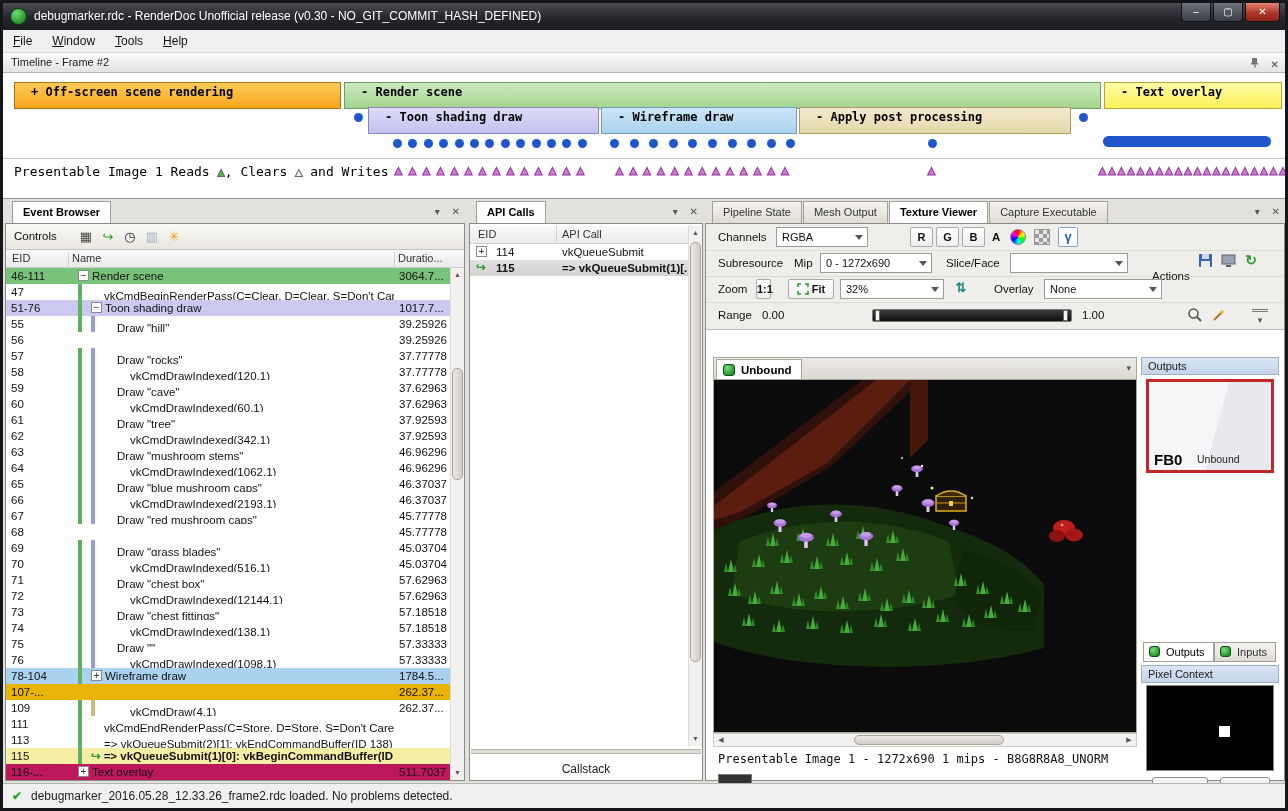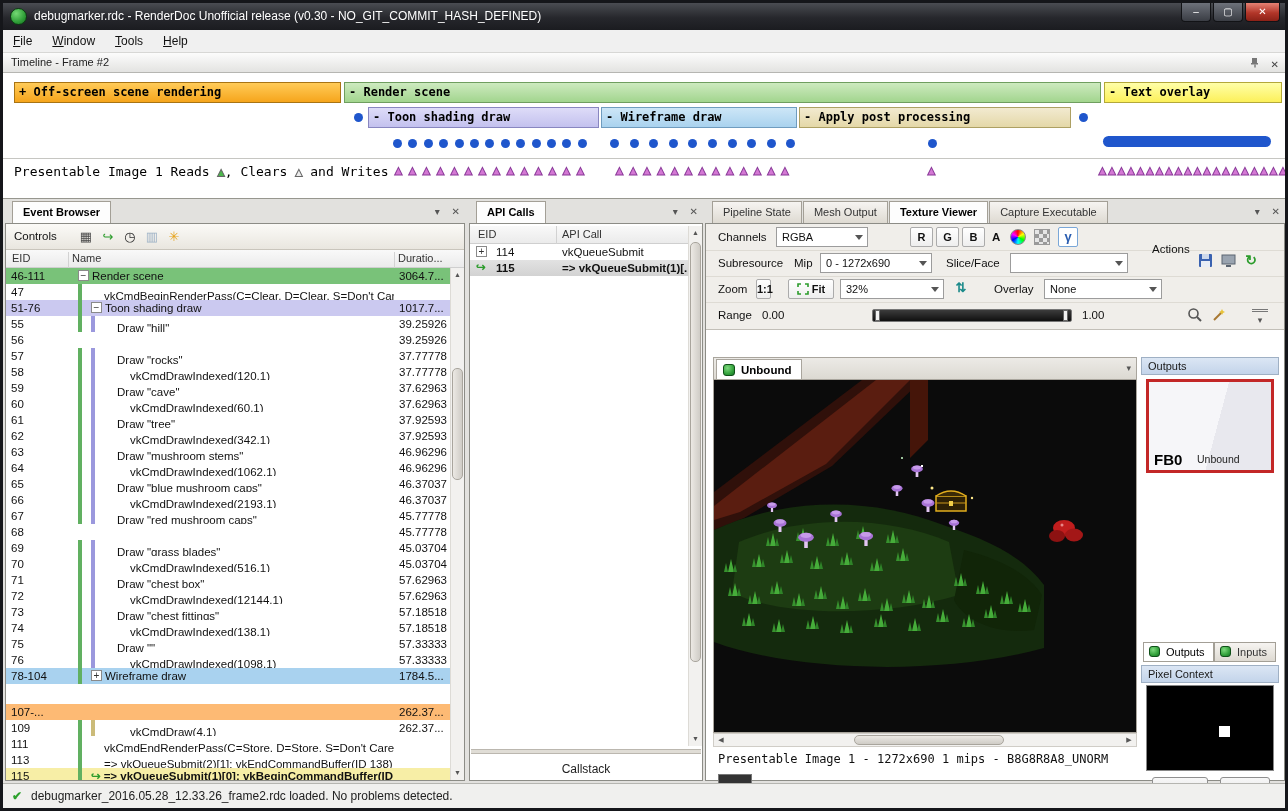--- a/index.html
+++ b/index.html
@@ -20,21 +20,21 @@
 .menubar{position:absolute;left:0;top:27px;width:1282px;height:23px;background:#f0f0f0;border-bottom:1px solid #d7d7d5;}
 .menu-item{display:inline-block;padding:4px 10px;font-size:12px;color:#111;}
 .menu-item .u{text-decoration:underline;}
 
 
 .tl-dock{position:absolute;left:0;top:50px;width:1282px;height:146px;}
 .tl-header{position:absolute;left:0;top:0;width:100%;height:20px;background:linear-gradient(#fcfcfc,#e3e3e1);border-bottom:1px solid #b6b6b2;font-size:11px;color:#222;line-height:19px;padding-left:8px;}
 .tl-hicons{position:absolute;right:6px;top:2px;}
 .tl-hicons span{display:inline-block;margin-left:8px;font-size:10px;color:#444;}
 .tl-body{position:absolute;left:0;top:20px;width:100%;height:126px;background:#fff;border-bottom:1px solid #97978f;}
-.tl-bar{position:absolute;height:21px;border:1px solid;font-family:"DejaVu Sans Mono",monospace;font-size:12px;font-weight:bold;line-height:19px;padding-left:4px;white-space:nowrap;overflow:hidden;color:#000;}
+.tl-bar{position:absolute;height:27px;border:1px solid;font-family:"DejaVu Sans Mono",monospace;font-size:12px;font-weight:bold;line-height:19px;padding-left:16px;white-space:nowrap;overflow:hidden;color:#000;}
 .tl-dot{position:absolute;width:9px;height:9px;border-radius:50%;background:#1f56cc;}
 .tl-capsule{position:absolute;height:11px;border-radius:6px;background:#1f56cc;}
 .tl-legend-row{position:absolute;left:0;top:85px;width:100%;height:41px;border-top:1px solid #c6c6c2;}
 .lg-text{position:absolute;left:11px;top:5px;font-family:"DejaVu Sans Mono",monospace;font-size:13px;color:#000;white-space:nowrap;}
 .lg-tri{font-size:12px;}
 .tl-tri{position:absolute;top:4px;font-size:13px;color:#d478d4;-webkit-text-stroke:1px #8a3a99;}
 
 
 .dock{position:absolute;top:198px;height:580px;}
 .tabstrip{position:absolute;left:0;top:0;width:100%;height:22px;}
@@ -57,21 +57,21 @@
 .ev-eid{position:absolute;left:0;top:0;width:62px;height:16px;padding-left:5px;line-height:16px;overflow:hidden;}
 .ev-name{position:absolute;left:62px;top:0;width:326px;height:16px;line-height:16px;overflow:hidden;padding-left:10px;}
 .ev-dur{position:absolute;left:388px;top:0;width:58px;height:16px;line-height:16px;overflow:hidden;padding-left:5px;}
 .guide{display:inline-block;width:4px;height:16px;margin-right:9px;vertical-align:top;}
 .g-green{background:#61b061;} .g-purple{background:#9b98dd;} .g-tan{background:#cbbb79;}
 .slot{display:inline-block;width:13px;height:16px;}
 .treebox{display:inline-block;width:11px;height:11px;border:1px solid #8a8a8a;background:#fff;font-size:10px;line-height:9px;text-align:center;margin-right:3px;vertical-align:1px;color:#333;}
 .marker{color:#2c9c2c;font-weight:bold;margin-right:3px;}
 .b{font-weight:bold;}
 .bg-green{background:#79c279;} .bg-purple{background:#cbc9f0;} .bg-blue{background:#a9d2ef;}
-.bg-tan{background:#fdba74;margin-top:20px;} .bg-sel{background:#f7eea6;} .bg-yellow{background:#be185d;}
+.bg-tan{background:#eab308;} .bg-sel{background:#f7eea6;} .bg-yellow{background:#be185d;}
 
 
 .vscroll{position:absolute;right:0;width:14px;background:#f2f1ef;border-left:1px solid #dddbd6;}
 .varrow{position:absolute;left:0;width:13px;height:14px;font-size:7px;color:#555;text-align:center;line-height:14px;}
 .vthumb{position:absolute;left:1px;width:11px;background:linear-gradient(90deg,#ece9e4,#cfccc6);border:1px solid #a9a59d;border-radius:5px;}
 .hscroll{position:absolute;height:14px;background:#f2f1ef;border:1px solid #d0cdc7;}
 .harrow{position:absolute;top:0;width:14px;height:12px;font-size:7px;color:#555;text-align:center;line-height:12px;}
 .hthumb{position:absolute;top:1px;height:10px;background:linear-gradient(#ece9e4,#cfccc6);border:1px solid #a9a59d;border-radius:5px;}
 
 
@@ -485,21 +485,21 @@
         <span class="lbl" style="left:286px;top:7px;font-weight:bold;">A</span>
         <span class="wheel" style="left:304px;top:5px;"></span>
         <span class="checker" style="left:328px;top:5px;"></span>
         <span class="gammabtn" style="left:352px;top:3px;">γ</span>
 
         <span class="lbl" style="left:12px;top:33px;">Subresource</span>
         <span class="lbl" style="left:88px;top:33px;">Mip</span>
         <span class="combo" style="left:114px;top:29px;width:112px;"><span>0 - 1272x690</span><span class="arr"></span></span>
         <span class="lbl" style="left:240px;top:33px;">Slice/Face</span>
         <span class="combo" style="left:304px;top:29px;width:118px;"><span></span><span class="arr"></span></span>
-        <span class="lbl" style="left:446px;top:19px;">Actions</span>
+        <span class="lbl" style="left:446px;top:46px;">Actions</span>
         <span class="flaticon" style="left:490px;top:29px;"><svg width="15" height="15">
               <rect x="1" y="1" width="13" height="13" rx="1" fill="#3a62b0"></rect>
               <rect x="4" y="1" width="7" height="5" fill="#cdd8ea"></rect>
               <rect x="3" y="8" width="9" height="6" fill="#e8edf5"></rect>
             </svg></span>
         <span class="flaticon" style="left:513px;top:29px;"><svg width="15" height="15">
               <rect x="1" y="2" width="13" height="9" fill="#9aa4b0" stroke="#5a6470"></rect>
               <rect x="5" y="12" width="5" height="2" fill="#5a6470"></rect>
             </svg></span>
         <span class="flaticon" style="left:536px;top:27px;font-size:14px;font-weight:bold;color:#2c9c2c;">↻</span>

